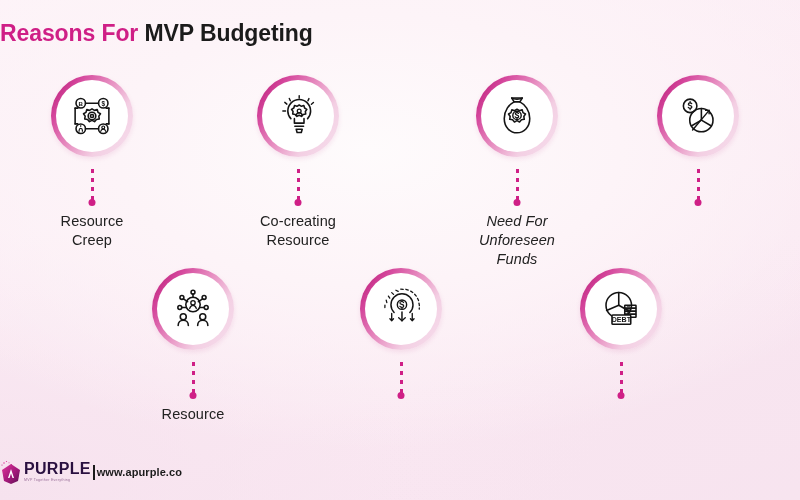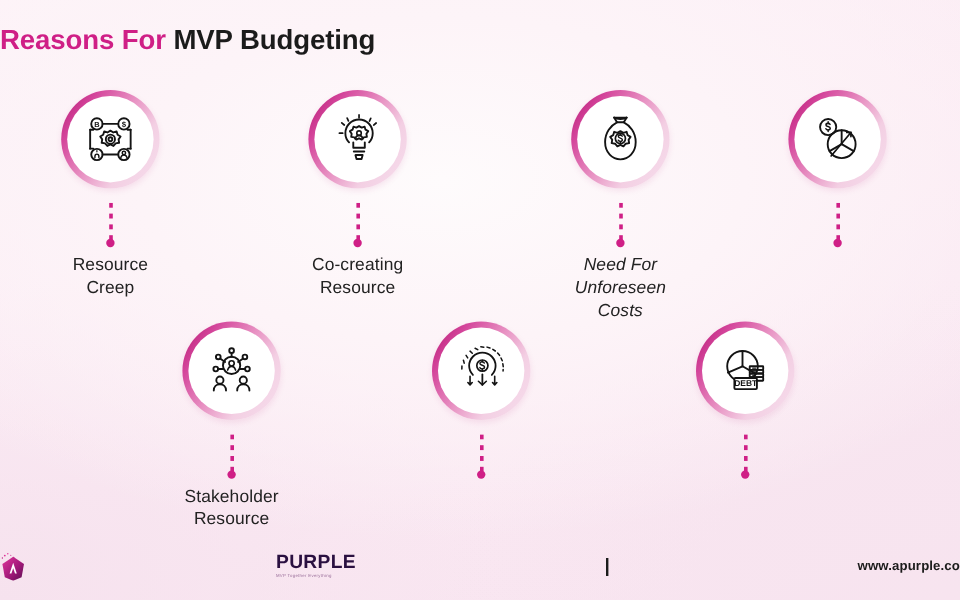--- a/index.html
+++ b/index.html
@@ -58,21 +58,21 @@
 
   .label{
     margin-top:9px;
     font-size:14.5px;line-height:19px;color:#222222;
     letter-spacing:0.1px;
   }
 
   
   #footer{
     position:absolute;left:0;right:0;bottom:16px;
-    display:flex;align-items:center;justify-content:space-between;gap:25px;
+    display:flex;align-items:center;justify-content:flex-start;gap:2px;
   }
   #logo-mark{width:22px;height:24px;display:block;}
   #logo-word{
     font-size:16px;font-weight:bold;letter-spacing:0.3px;
     color:#2a1040;line-height:1;
   }
   #logo-tag{font-size:3.6px;color:#9a6f9a;letter-spacing:0.25px;line-height:1;margin-top:2px;}
   .logo-text-col{display:flex;flex-direction:column;align-items:flex-start;}
   #footer-sep{width:2px;height:15px;background:#1b1b1b;}
   #footer-url{font-size:11px;color:#1b1b1b;font-weight:bold;letter-spacing:0.1px;}
@@ -174,21 +174,21 @@
           </g>
         </svg>
       </div>
     </div>
     <div class="connector">
         <span class="dot"></span>
       </div>
     <div class="label">
       <div>Need For</div>
       <div>Unforeseen</div>
-      <div>Costs</div>
+      <div>Funds</div>
     </div>
   </div>
 
   <div class="node" style="left:613px;top:75px;">
     <div class="badge-wrap">
       <div class="badge">
         <svg class="glyph" viewBox="0 0 64 64">
           <g fill="none" stroke="#141414" stroke-width="2.1" stroke-linecap="round" stroke-linejoin="round">
             <circle cx="21.5" cy="18.5" r="9.0"></circle>
             <path d="M23.6 15.6c-.5-.8-1.3-1.2-2.3-1.2-1.3 0-2.2.8-2.2 1.8 0 2.3 4.7 1.3 4.7 3.7 0 1.1-1.0 1.9-2.4 1.9-1.1 0-2.0-.5-2.4-1.4" stroke-width="1.7"></path>
@@ -231,21 +231,20 @@
             <circle cx="45.0" cy="42.4" r="4.0"></circle>
             <path d="M38.2 54.0c0-4.4 3.0-7.0 6.8-7.0s6.8 2.6 6.8 7.0"></path>
           </g>
         </svg>
       </div>
     </div>
     <div class="connector">
         <span class="dot"></span>
       </div>
     <div class="label">
-      <div>Stakeholder</div>
       <div>Resource</div>
     </div>
   </div>
 
   <div class="node" style="left:316px;top:268px;">
     <div class="badge-wrap">
       <div class="badge">
         <svg class="glyph" viewBox="0 0 64 64">
           <g fill="none" stroke="#141414" stroke-width="2.0" stroke-linecap="round" stroke-linejoin="round">
             <path d="M22.8 36.6c-2.6-2.6-4.2-6.2-4.2-10.1 0-8.1 6.6-14.7 14.7-14.7s14.7 6.6 14.7 14.7c0 3.9-1.6 7.5-4.2 10.1"></path>

